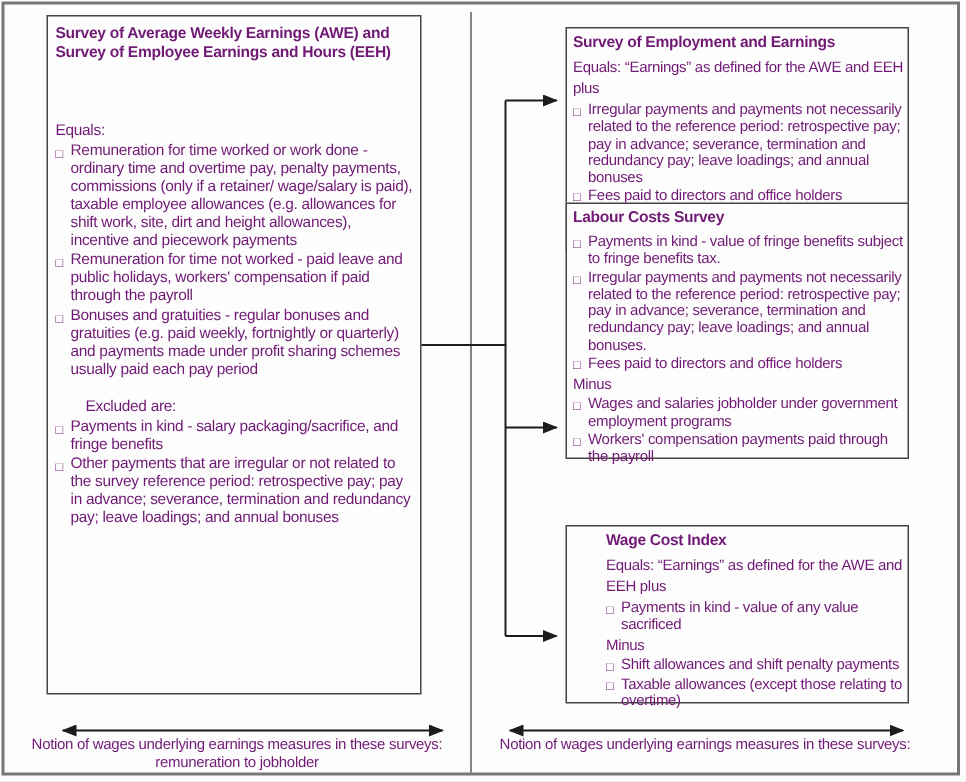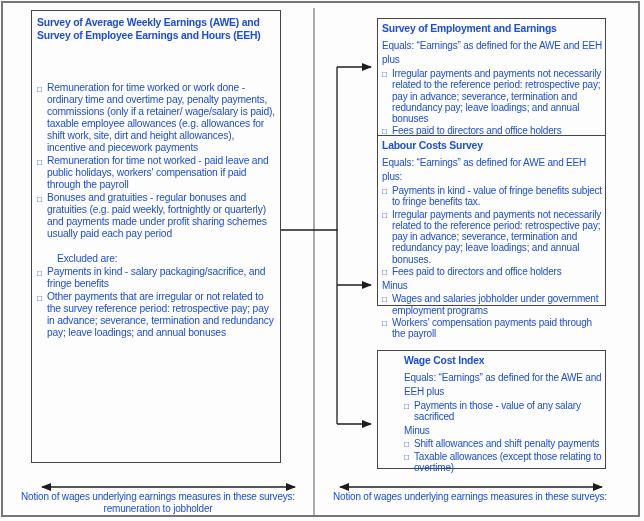--- a/index.html
+++ b/index.html
@@ -1,18 +1,18 @@
 <!DOCTYPE html>
 <html><head>
 <meta charset="utf-8">
 <style>
   html,body{margin:0;padding:0;background:#e8e8e8;}
   .stage{
     position:relative;width:644px;height:521px;background:#fdfdfd;
-    font-family:"Liberation Sans",sans-serif;color:#1d4ed8;
+    font-family:"Liberation Sans",sans-serif;color:#701a75;
     letter-spacing:-0.2px;overflow:hidden;
   }
   .outer-frame{
     position:absolute;left:1px;top:1px;width:639px;height:516px;
     box-sizing:border-box;border:2px solid #767676;background:transparent;
   }
   .box{
     position:absolute;box-sizing:border-box;border:1px solid #454545;
     background:#fdfdfd;font-size:10.3px;
   }
@@ -43,20 +43,21 @@
 </style>
 </head>
 <body>
 
 <div class="stage">
 
   <div class="outer-frame"></div>
 
   <div class="box" id="left-box">
     <div class="ltitle">Survey of Average Weekly Earnings (AWE) and Survey of Employee Earnings and Hours (EEH)</div>
+    <div class="sec-label">Equals:</div>
 
     <div class="bullet">
       <span class="bm">□</span>
       <span class="bt">Remuneration for time worked or work done - ordinary time and overtime pay, penalty payments, commissions (only if a retainer/ wage/salary is paid), taxable employee allowances (e.g. allowances for shift work, site, dirt and height allowances), incentive and piecework payments</span>
     </div>
     <div class="bullet">
       <span class="bm">□</span>
       <span class="bt">Remuneration for time not worked - paid leave and public holidays, workers' compensation if paid through the payroll</span>
     </div>
     <div class="bullet">
@@ -84,21 +85,20 @@
       <span class="bt">Irregular payments and payments not necessarily related to the reference period: retrospective pay; pay in advance; severance, termination and redundancy pay; leave loadings; and annual bonuses</span>
     </div>
     <div class="bullet">
       <span class="bm">□</span>
       <span class="bt">Fees paid to directors and office holders</span>
     </div>
   </div>
 
   <div class="box rbox" id="rbox-1">
     <div class="rtitle">Labour Costs Survey</div>
-    <div class="intro">Equals: “Earnings” as defined for AWE and EEH plus:</div>
     <div class="bullet">
       <span class="bm">□</span>
       <span class="bt">Payments in kind - value of fringe benefits subject to fringe benefits tax.</span>
     </div>
     <div class="bullet">
       <span class="bm">□</span>
       <span class="bt">Irregular payments and payments not necessarily related to the reference period: retrospective pay; pay in advance; severance, termination and redundancy pay; leave loadings; and annual bonuses.</span>
     </div>
     <div class="bullet">
       <span class="bm">□</span>
@@ -113,21 +113,21 @@
       <span class="bm">□</span>
       <span class="bt">Workers' compensation payments paid through the payroll</span>
     </div>
   </div>
 
   <div class="box rbox" id="rbox-2">
     <div class="rtitle">Wage Cost Index</div>
     <div class="intro">Equals: “Earnings” as defined for the AWE and EEH plus</div>
     <div class="bullet">
       <span class="bm">□</span>
-      <span class="bt">Payments in those - value of any salary sacrificed</span>
+      <span class="bt">Payments in kind - value of any value sacrificed</span>
     </div>
     <div class="minus">Minus</div>
     <div class="bullet">
       <span class="bm">□</span>
       <span class="bt">Shift allowances and shift penalty payments</span>
     </div>
     <div class="bullet">
       <span class="bm">□</span>
       <span class="bt">Taxable allowances (except those relating to overtime)</span>
     </div>

